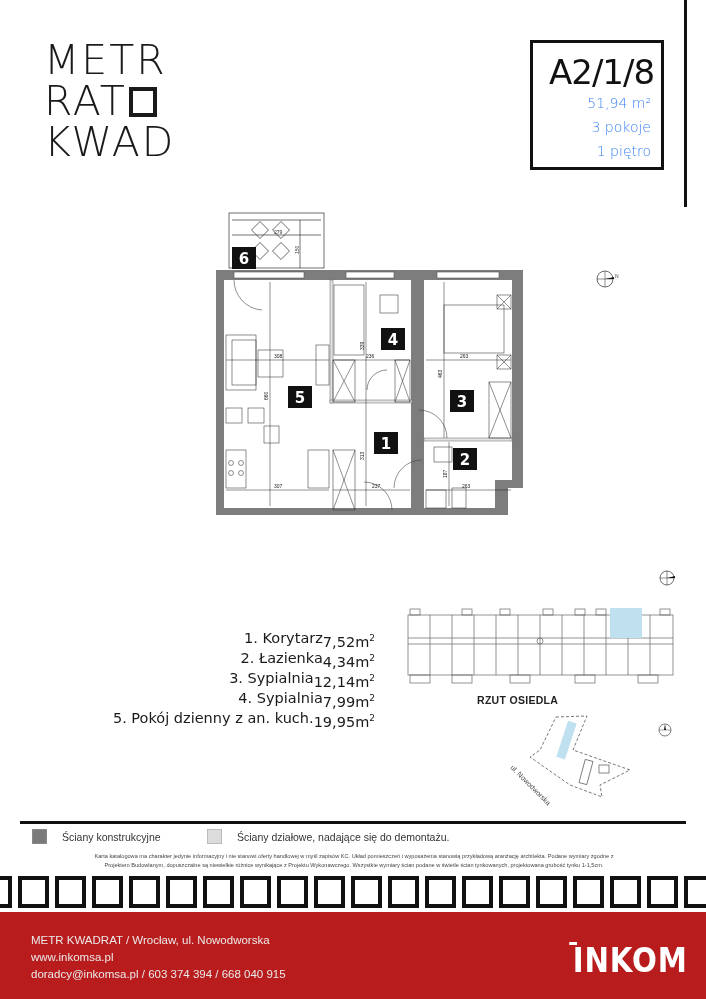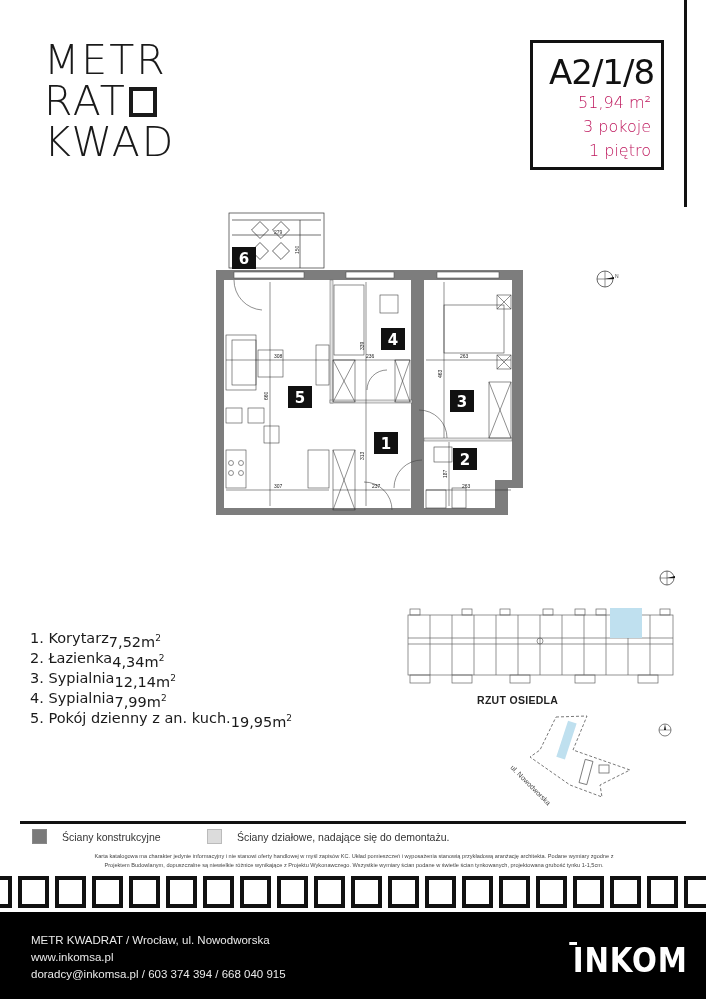--- a/index.html
+++ b/index.html
@@ -7,49 +7,49 @@
   body { position: relative; font-family: "Liberation Sans", "DejaVu Sans", sans-serif; color: #1a1a1a; }
 
   .logo { position: absolute; left: 44px; top: 40px; font-family: "DejaVu Sans", sans-serif; font-size: 41px; line-height: 41px; letter-spacing: 2px; font-weight: 300; color: #1a1a1a; }
   .logo .line { display: block; height: 41px; }
   .logo .sq { display: inline-block; width: 28px; height: 30px; border: 4px solid #1a1a1a; vertical-align: -2px; margin-left: 2px; }
 
   .vline { position: absolute; left: 684px; top: 0; width: 3px; height: 207px; background: #111; }
 
   .unit-box { position: absolute; left: 530px; top: 40px; width: 134px; height: 130px; border: 3px solid #111; padding: 10px 10px 0 16px; text-align: right; }
   .unit-box .code { font-family: "DejaVu Sans", sans-serif; font-size: 34px; line-height: 38px; letter-spacing: -1px; color: #111; }
-  .unit-box .meta { font-family: "DejaVu Sans", sans-serif; font-size: 16px; line-height: 24px; color: #be185d; font-weight: 300; }
+  .unit-box .meta { font-family: "DejaVu Sans", sans-serif; font-size: 14px; line-height: 24px; color: #3b82f6; font-weight: 300; }
 
   .plan { position: absolute; left: 212px; top: 210px; width: 320px; height: 305px; }
 
   .compass { position: absolute; }
 
   .rooms { position: absolute; left: 30px; top: 628px; width: 345px; font-family: "DejaVu Sans", sans-serif; font-size: 14.5px; color: #1a1a1a; }
-  .rooms .row { display: flex; justify-content: flex-start; height: 20px; line-height: 20px; }
+  .rooms .row { display: flex; justify-content: flex-end; height: 20px; line-height: 20px; }
   .rooms .row.total { margin-top: 16px; font-weight: bold; }
   .rooms .row.balcony { margin-top: 16px; }
   .rooms sup { font-size: 9px; vertical-align: 6px; }
 
   .site-plan { position: absolute; left: 400px; top: 600px; width: 300px; height: 90px; }
   .site-label { position: absolute; left: 477px; top: 694px; font-size: 10.5px; font-weight: bold; letter-spacing: 0.3px; color: #222; }
   .location { position: absolute; left: 470px; top: 705px; width: 230px; height: 110px; }
 
   .rule { position: absolute; left: 20px; top: 821px; width: 666px; height: 3px; background: #111; }
 
   .legend { position: absolute; top: 829px; display: flex; align-items: center; font-size: 10.5px; color: #333; }
   .legend .swatch { width: 15px; height: 15px; margin-right: 15px; border: 1px solid #888; }
   .legend .swatch.dark { background: #7a7a7a; }
   .legend .swatch.light { background: #dcdcdc; border-color: #bbb; }
 
   .disclaimer { position: absolute; left: 22px; top: 852px; width: 664px; font-size: 5.6px; line-height: 9px; color: #444; text-align: center; }
 
   .squares { position: absolute; left: 0; top: 876px; width: 706px; height: 32px; overflow: hidden; }
   .squares .sq { position: absolute; top: 0; width: 31px; height: 32px; border: 4px solid #111; background: #fff; }
 
-  .footer { position: absolute; left: 0; top: 912px; width: 706px; height: 87px; background: #000000; color: #eaeaea; }
+  .footer { position: absolute; left: 0; top: 912px; width: 706px; height: 87px; background: #b91c1c; color: #eaeaea; }
   .footer .info { position: absolute; left: 31px; top: 20px; font-size: 11.5px; line-height: 17px; font-weight: 300; }
   .footer .brand { position: absolute; right: 18px; top: 28px; font-family: "DejaVu Sans", sans-serif; font-size: 34px; font-weight: bold; letter-spacing: 1px; color: #fff; transform: scaleX(0.86); transform-origin: right; }
   .footer .brand .tick { position: absolute; left: -4px; top: 2px; width: 9px; height: 3px; background: #fff; }
   .watermark { position: absolute; left: 4px; top: 1000px; font-family: "DejaVu Sans", sans-serif; font-size: 27px; font-weight: normal; color: #fff; letter-spacing: -0.5px; }
 </style>
 </head>
 <body>
 
 <div class="logo">
   <span class="line">METR</span>

